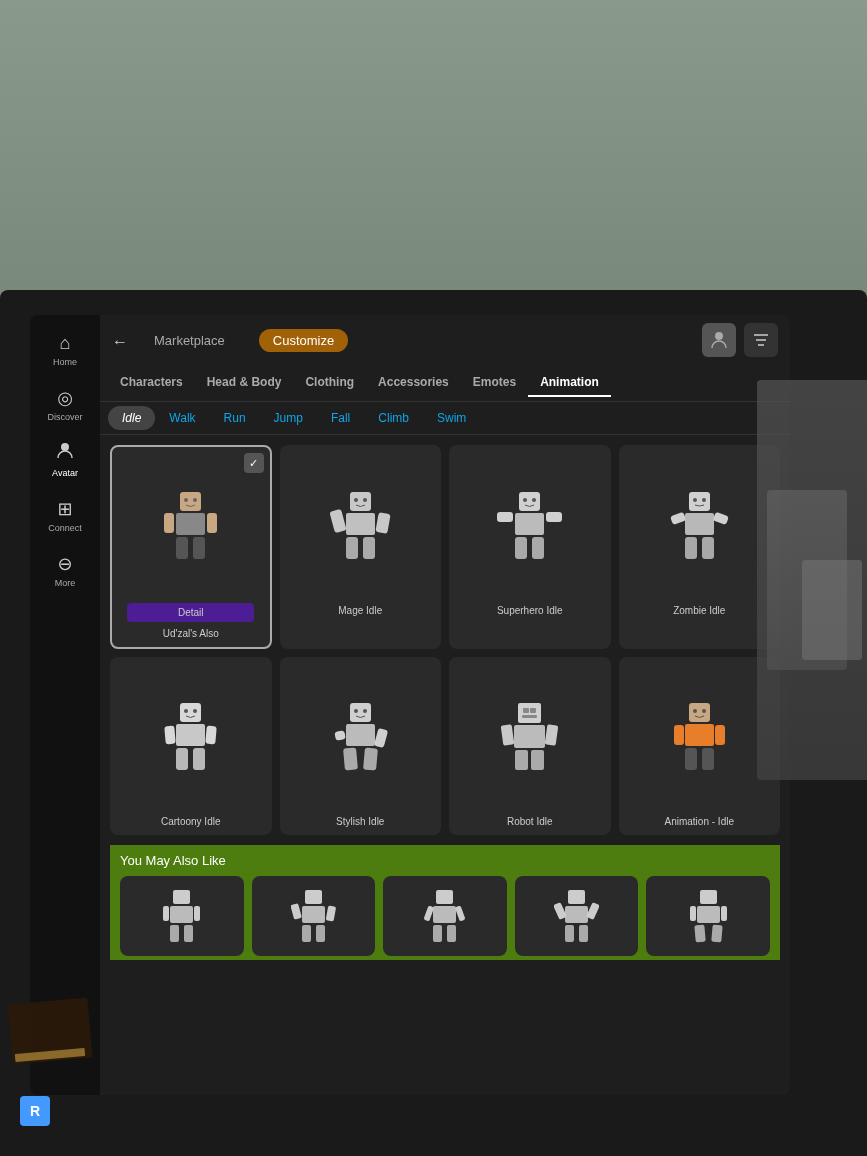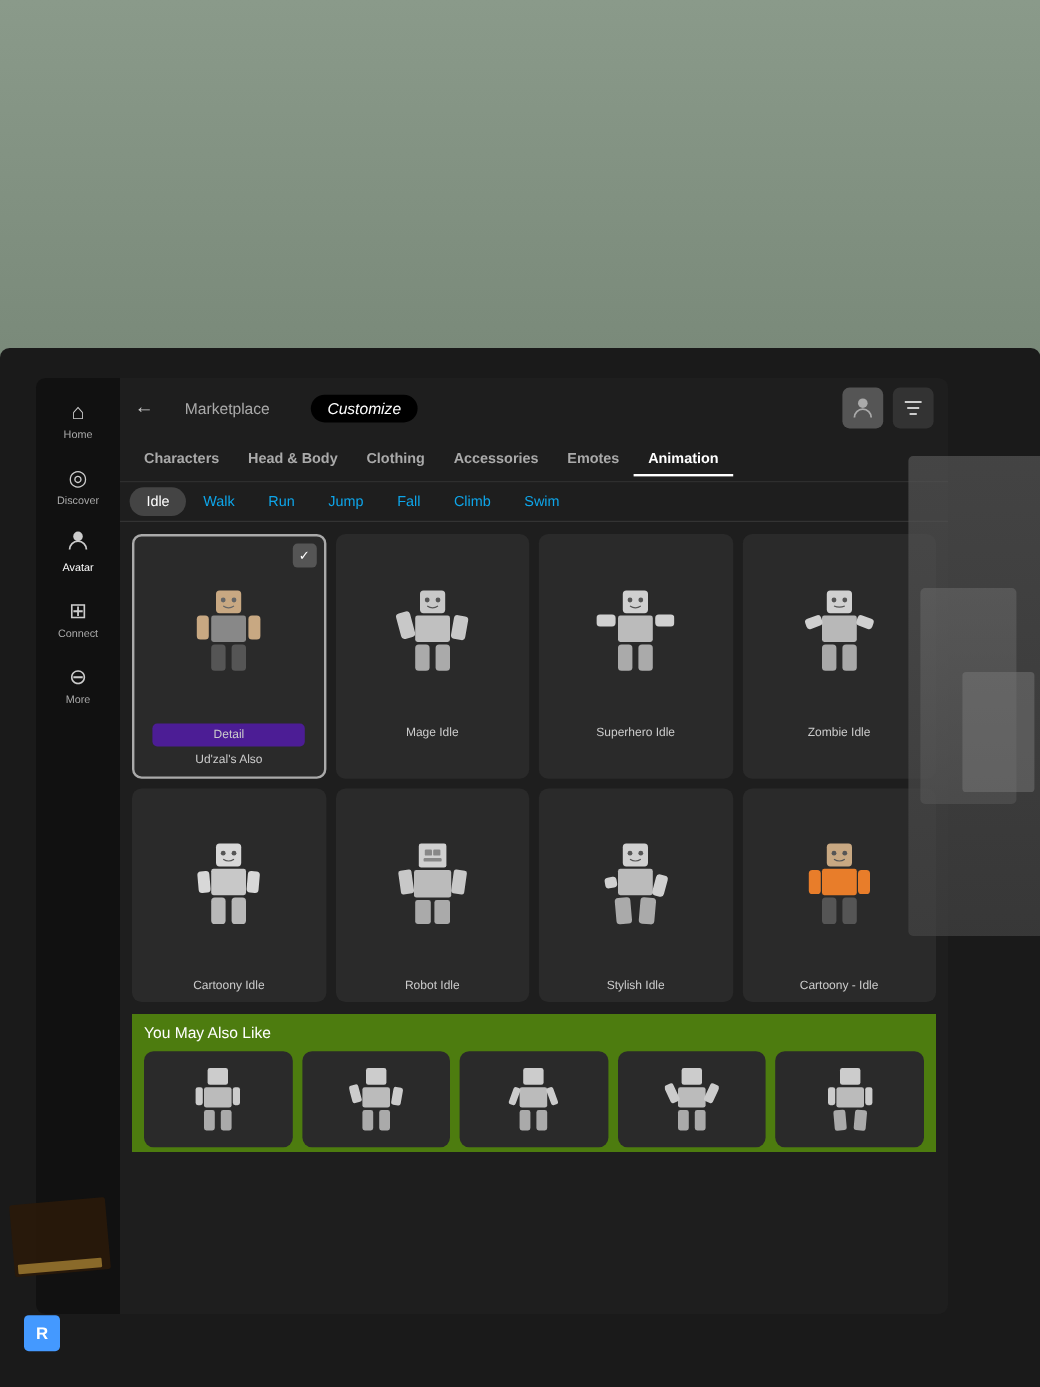--- a/index.html
+++ b/index.html
@@ -109,23 +109,22 @@
       padding: 4px 14px;
       border-radius: 20px;
       font-size: 13px;
       cursor: pointer;
       color: #aaaaaa;
       background: none;
       border: none;
     }
 
     .header-tab.active {
-      background: #000000;
+      background: #a16207;
       color: #ffffff;
-      font-style: italic;
     }
 
     .header-right {
       margin-left: auto;
       display: flex;
       gap: 8px;
     }
 
     .avatar-btn {
       width: 34px;
@@ -200,20 +199,21 @@
       cursor: pointer;
       border-radius: 20px;
       background: none;
       border: none;
       white-space: nowrap;
     }
 
     .anim-tab.active {
       background: #444444;
       color: #ffffff;
+      font-style: italic;
     }
 
     
     .grid-area {
       flex: 1;
       overflow-y: auto;
       padding: 10px;
       background: #1e1e1e;
     }
 
@@ -515,69 +515,69 @@
               <rect x="18" y="47" width="12" height="22" rx="3" fill="#b8b8b8"></rect>
               <rect x="35" y="47" width="12" height="22" rx="3" fill="#b8b8b8"></rect>
             </svg>
           </div>
           <div class="item-label">Cartoony Idle</div>
         </div>
 
         <div class="grid-item">
           <div class="item-image">
             <svg class="char-svg" viewBox="0 0 65 72">
+              <rect x="22" y="2" width="21" height="19" rx="3" fill="#d0d0d0"></rect>
+              <circle cx="28" cy="10" r="2" fill="#555"></circle>
+              <circle cx="37" cy="10" r="2" fill="#555"></circle>
+              <path d="M28 15 Q32.5 18 37 15" stroke="#555" stroke-width="1" fill="none"></path>
+              <rect x="18" y="23" width="29" height="22" rx="2" fill="#bbb"></rect>
+
+              <rect x="7" y="30" width="10" height="9" rx="3" fill="#d0d0d0" transform="rotate(-10 12 34)"></rect>
+              <rect x="48" y="28" width="10" height="18" rx="3" fill="#d0d0d0" transform="rotate(15 53 37)"></rect>
+              <rect x="16" y="47" width="13" height="22" rx="3" fill="#aaa" transform="rotate(-5 22 58)"></rect>
+              <rect x="36" y="47" width="13" height="22" rx="3" fill="#aaa" transform="rotate(5 42 58)"></rect>
+            </svg>
+          </div>
+          <div class="item-label">Stylish Idle</div>
+        </div>
+
+        <div class="grid-item">
+          <div class="item-image">
+            <svg class="char-svg" viewBox="0 0 65 72">
               <rect x="21" y="2" width="23" height="20" rx="2" fill="#d0d0d0"></rect>
               <rect x="26" y="7" width="6" height="5" rx="1" fill="#888"></rect>
               <rect x="33" y="7" width="6" height="5" rx="1" fill="#888"></rect>
               <rect x="25" y="14" width="15" height="3" rx="1" fill="#888"></rect>
               <rect x="17" y="24" width="31" height="23" rx="2" fill="#bbb"></rect>
 
               <rect x="5" y="24" width="11" height="20" rx="2" fill="#c8c8c8" transform="rotate(-8 10.5 34)"></rect>
               <rect x="49" y="24" width="11" height="20" rx="2" fill="#c8c8c8" transform="rotate(8 54.5 34)"></rect>
               <rect x="18" y="49" width="13" height="20" rx="2" fill="#aaa"></rect>
               <rect x="34" y="49" width="13" height="20" rx="2" fill="#aaa"></rect>
             </svg>
           </div>
           <div class="item-label">Robot Idle</div>
         </div>
 
         <div class="grid-item">
           <div class="item-image">
             <svg class="char-svg" viewBox="0 0 65 72">
-              <rect x="22" y="2" width="21" height="19" rx="3" fill="#d0d0d0"></rect>
-              <circle cx="28" cy="10" r="2" fill="#555"></circle>
-              <circle cx="37" cy="10" r="2" fill="#555"></circle>
-              <path d="M28 15 Q32.5 18 37 15" stroke="#555" stroke-width="1" fill="none"></path>
-              <rect x="18" y="23" width="29" height="22" rx="2" fill="#bbb"></rect>
-
-              <rect x="7" y="30" width="10" height="9" rx="3" fill="#d0d0d0" transform="rotate(-10 12 34)"></rect>
-              <rect x="48" y="28" width="10" height="18" rx="3" fill="#d0d0d0" transform="rotate(15 53 37)"></rect>
-              <rect x="16" y="47" width="13" height="22" rx="3" fill="#aaa" transform="rotate(-5 22 58)"></rect>
-              <rect x="36" y="47" width="13" height="22" rx="3" fill="#aaa" transform="rotate(5 42 58)"></rect>
-            </svg>
-          </div>
-          <div class="item-label">Stylish Idle</div>
-        </div>
-
-        <div class="grid-item">
-          <div class="item-image">
-            <svg class="char-svg" viewBox="0 0 65 72">
               <rect x="22" y="2" width="21" height="19" rx="3" fill="#c8a882"></rect>
               <circle cx="28" cy="10" r="2" fill="#555"></circle>
               <circle cx="37" cy="10" r="2" fill="#555"></circle>
               <path d="M28 15 Q32.5 18 37 15" stroke="#555" stroke-width="1" fill="none"></path>
 
               <rect x="18" y="23" width="29" height="22" rx="2" fill="#e87d2a"></rect>
               <rect x="7" y="24" width="10" height="20" rx="3" fill="#e87d2a"></rect>
               <rect x="48" y="24" width="10" height="20" rx="3" fill="#e87d2a"></rect>
               <rect x="18" y="47" width="12" height="22" rx="3" fill="#555"></rect>
               <rect x="35" y="47" width="12" height="22" rx="3" fill="#555"></rect>
             </svg>
           </div>
-          <div class="item-label">Cartoony - Idle</div>
+          <div class="item-label">Animation - Idle</div>
         </div>
 
 
       </div>
 
       <div class="you-may" style="margin-top:10px;">
         <div class="you-may-title">You May Also Like</div>
         <div class="you-may-row">
           <div class="you-may-item">
             <svg class="char-svg-sm" viewBox="0 0 45 55">

